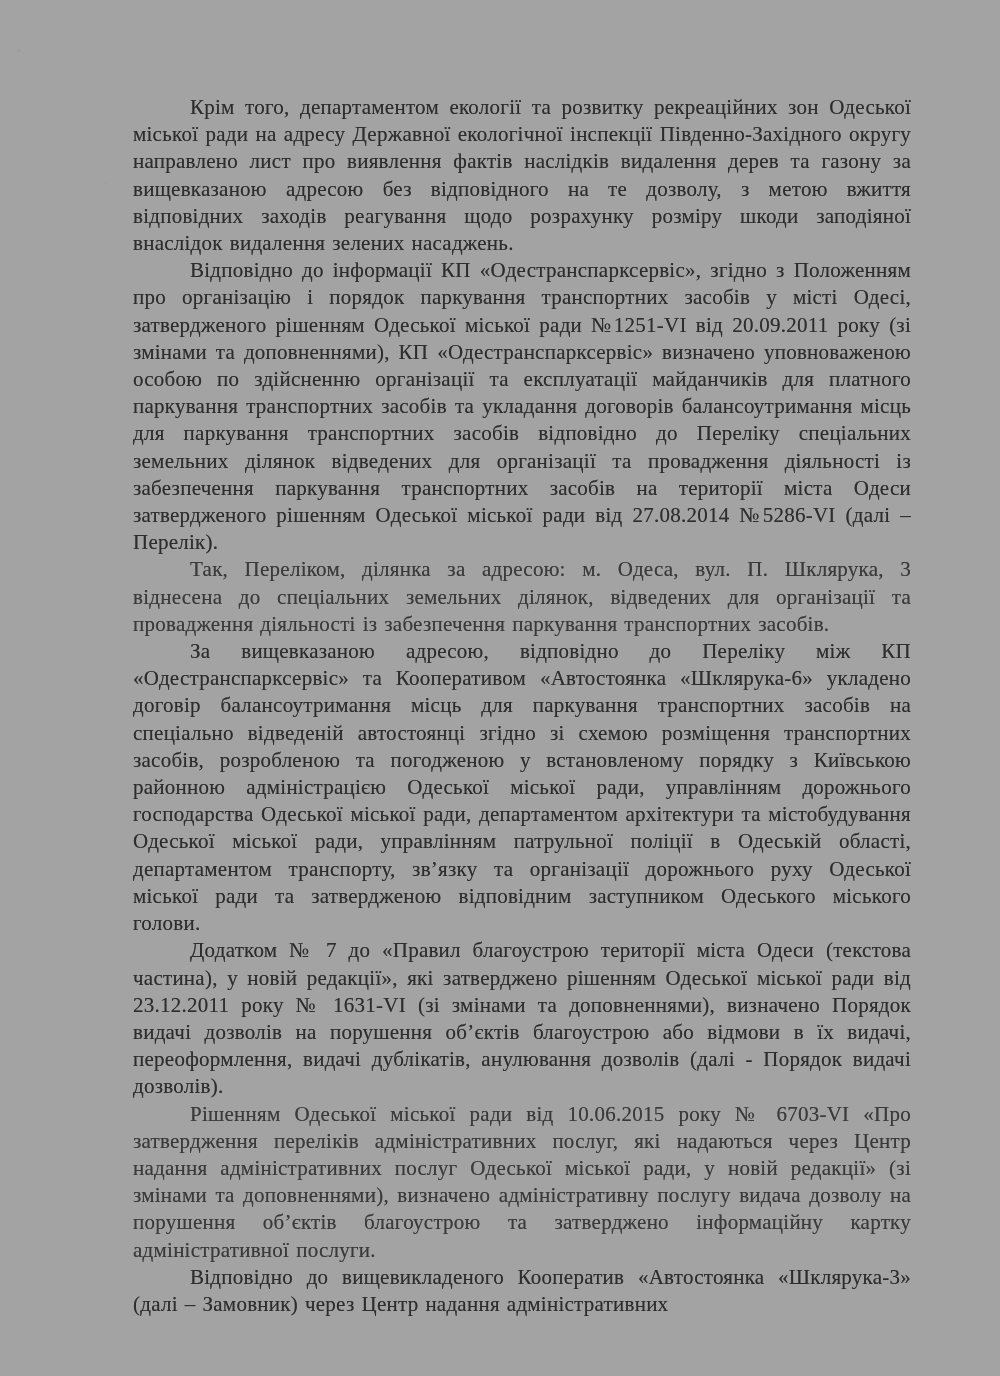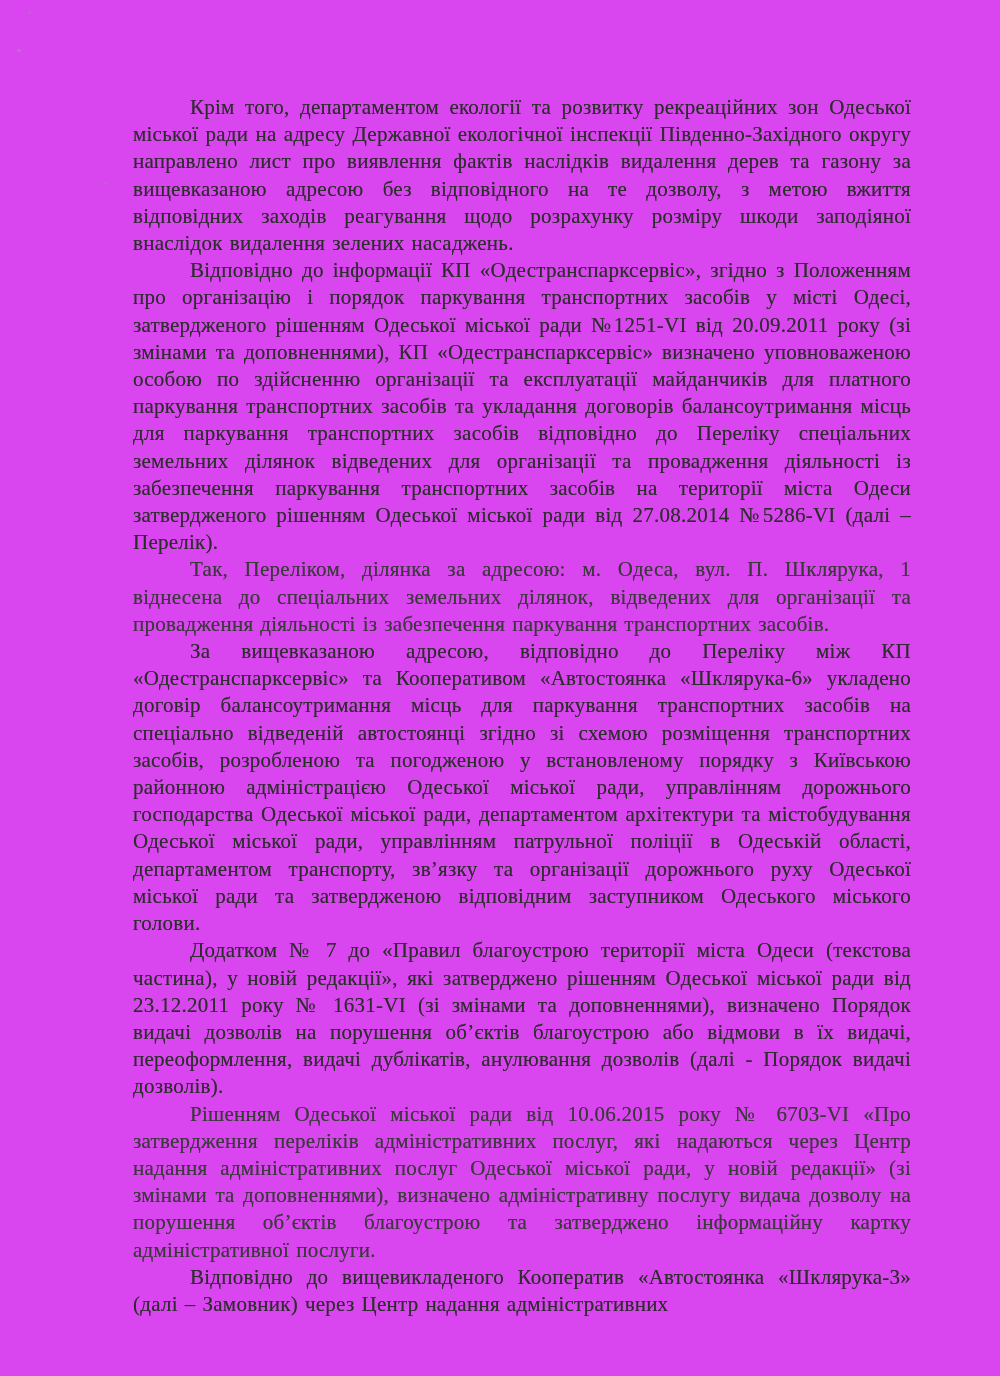--- a/index.html
+++ b/index.html
@@ -5,21 +5,21 @@
   html, body {
     margin: 0;
     padding: 0;
     background: #e8e8e8;
   }
   .page {
     position: relative;
     width: 1000px;
     height: 1376px;
     margin: 0 auto;
-    background: #d946ef;
+    background: #a3a3a3;
     overflow: hidden;
     font-family: "Liberation Serif", "DejaVu Serif", serif;
   }
   .textblock {
     position: absolute;
     left: 133px;
     top: 94px;
     width: 778px;
     color: #2d2d2d;
     font-size: 21px;
@@ -49,20 +49,20 @@
 
 <div class="page">
 
   <span class="speck speck-1"></span>
   <span class="speck speck-2"></span>
   <span class="speck speck-3"></span>
 
   <div class="textblock">
     <p>Крім того, департаментом екології та розвитку рекреаційних зон Одеської міської ради на адресу Державної екологічної інспекції Південно-Західного округу направлено лист про виявлення фактів наслідків видалення дерев та газону за вищевказаною адресою без відповідного на те дозволу, з метою вжиття відповідних заходів реагування щодо розрахунку розміру шкоди заподіяної внаслідок видалення зелених насаджень.</p>
     <p>Відповідно до інформації КП «Одестранспарксервіс», згідно з Положенням про організацію і порядок паркування транспортних засобів у місті Одесі, затвердженого рішенням Одеської міської ради №1251-VI від 20.09.2011 року (зі змінами та доповненнями), КП «Одестранспарксервіс» визначено уповноваженою особою по здійсненню організації та експлуатації майданчиків для платного паркування транспортних засобів та укладання договорів балансоутримання місць для паркування транспортних засобів відповідно до Переліку спеціальних земельних ділянок відведених для організації та провадження діяльності із забезпечення паркування транспортних засобів на території міста Одеси затвердженого рішенням Одеської міської ради від 27.08.2014 №5286-VI (далі – Перелік).</p>
-    <p class="p-light">Так, Переліком, ділянка за адресою: м. Одеса, вул. П. Шклярука, 1 віднесена до спеціальних земельних ділянок, відведених для організації та провадження діяльності із забезпечення паркування транспортних засобів.</p>
+    <p class="p-light">Так, Переліком, ділянка за адресою: м. Одеса, вул. П. Шклярука, 3 віднесена до спеціальних земельних ділянок, відведених для організації та провадження діяльності із забезпечення паркування транспортних засобів.</p>
     <p>За вищевказаною адресою, відповідно до Переліку між КП «Одестранспарксервіс» та Кооперативом «Автостоянка «Шклярука-6» укладено договір балансоутримання місць для паркування транспортних засобів на спеціально відведеній автостоянці згідно зі схемою розміщення транспортних засобів, розробленою та погодженою у встановленому порядку з Київською районною адміністрацією Одеської міської ради, управлінням дорожнього господарства Одеської міської ради, департаментом архітектури та містобудування Одеської міської ради, управлінням патрульної поліції в Одеській області, департаментом транспорту, зв’язку та організації дорожнього руху Одеської міської ради та затвердженою відповідним заступником Одеського міського голови.</p>
     <p>Додатком № 7 до «Правил благоустрою території міста Одеси (текстова частина), у новій редакції», які затверджено рішенням Одеської міської ради від 23.12.2011 року № 1631-VI (зі змінами та доповненнями), визначено Порядок видачі дозволів на порушення об’єктів благоустрою або відмови в їх видачі, переоформлення, видачі дублікатів, анулювання дозволів (далі - Порядок видачі дозволів).</p>
     <p class="p-light">Рішенням Одеської міської ради від 10.06.2015 року № 6703-VI «Про затвердження переліків адміністративних послуг, які надаються через Центр надання адміністративних послуг Одеської міської ради, у новій редакції» (зі змінами та доповненнями), визначено адміністративну послугу видача дозволу на порушення об’єктів благоустрою та затверджено інформаційну картку адміністративної послуги.</p>
     <p>Відповідно до вищевикладеного Кооператив «Автостоянка «Шклярука-3» (далі – Замовник) через Центр надання адміністративних</p>
   </div>
 
 </div>
 
 </body></html>

